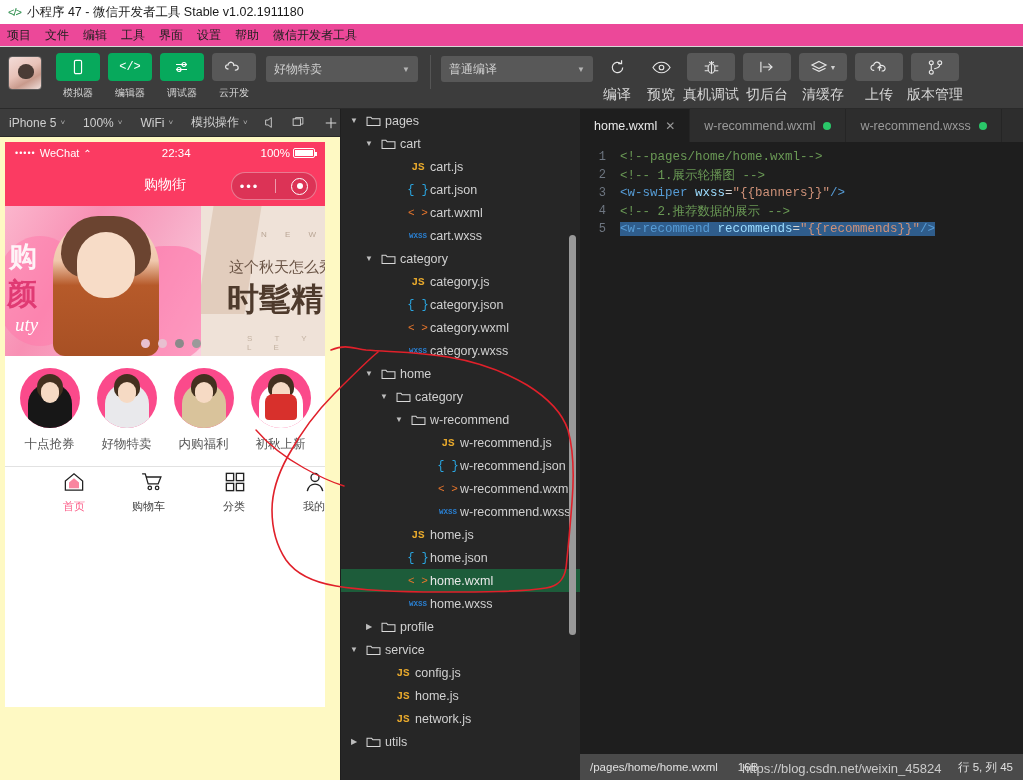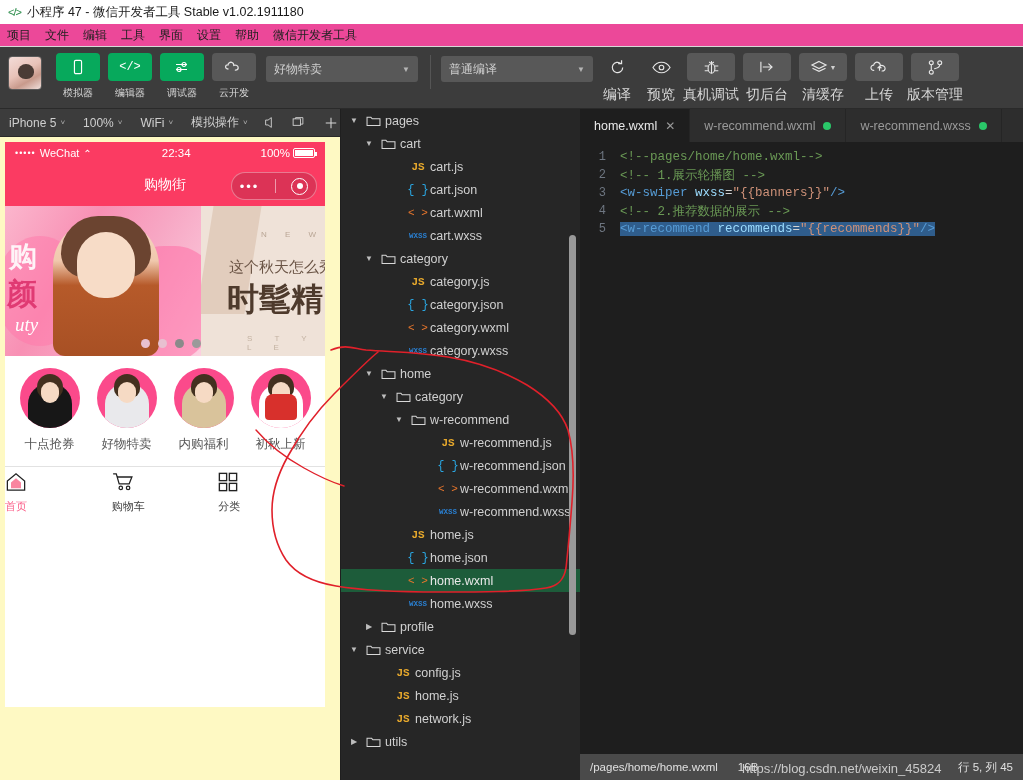--- a/index.html
+++ b/index.html
@@ -133,21 +133,21 @@
   .recs { height:110px; background:#fff; display:flex; align-items:flex-start; padding:12px 6px 0 6px; }
   .rec { flex:1; display:flex; flex-direction:column; align-items:center; }
   .rec .av { width:60px; height:60px; border-radius:50%; background:#fb4a8b; position:relative; overflow:hidden; }
   .rec .av .b{ position:absolute; left:50%; transform:translateX(-50%); bottom:0; width:44px; height:44px; border-radius:20px 20px 4px 4px; }
   .rec .av .h{ position:absolute; left:50%; transform:translateX(-50%); top:6px; width:26px; height:24px; border-radius:13px 13px 9px 9px; background:#43301f;}
   .rec .av .f{ position:absolute; left:50%; transform:translateX(-50%); top:14px; width:18px; height:21px; border-radius:9px; background:#f6dac4;}
   .rec .lb { margin-top:8px; font-size:12.5px; color:#555; }
 
   .spacer { flex:1; background:#fff; }
   .tabbar { height:52px; background:#fff; border-top:1px solid #e2e2e2; display:flex; }
-  .tab { flex:1; display:flex; flex-direction:column; align-items:flex-start; justify-content:center; gap:3px; }
+  .tab { flex:1; display:flex; flex-direction:column; align-items:flex-end; justify-content:center; gap:3px; }
   .tab .lb { font-size:11px; color:#444; }
   .tab.active .lb { color:#fb5b86; }
 
   
   .explorer { width:240px; flex:none; background:#262626; position:relative; overflow:hidden; border-left:1px solid #1f1f1f;}
   .treewrap{ position:absolute; inset:0; }
   .trow { height:23px; display:flex; align-items:center; font-size:12.5px; color:#d0d0d0; white-space:nowrap; cursor:pointer; }
   .trow.sel { background:#1d5c3a; color:#e8e8e8; }
   .tw { width:14px; flex:none; display:flex; align-items:center; justify-content:center; color:#bdbdbd; font-size:8px; }
   .ti { width:24px; flex:none; display:flex; align-items:center; justify-content:center; }
@@ -498,20 +498,27 @@
             </div>
             <div class="tab">
               <span><svg width="20" height="20" viewBox="0 0 22 22">
                   <rect x="1.5" y="1.5" width="8" height="8" fill="none" stroke="#222" stroke-width="1.5"></rect>
                   <rect x="12.5" y="1.5" width="8" height="8" fill="none" stroke="#222" stroke-width="1.5"></rect>
                   <rect x="1.5" y="12.5" width="8" height="8" fill="none" stroke="#222" stroke-width="1.5"></rect>
                   <rect x="12.5" y="12.5" width="8" height="8" fill="none" stroke="#222" stroke-width="1.5"></rect>
                 </svg></span>
               <span class="lb">分类</span>
             </div>
+            <div class="tab">
+              <span><svg width="20" height="20" viewBox="0 0 22 22">
+                  <circle cx="11" cy="6" r="4.4" fill="none" stroke="#222" stroke-width="1.5"></circle>
+                  <path d="M2.5 21c1.2-5.2 5-7.7 8.5-7.7s7.3 2.5 8.5 7.7" fill="none" stroke="#222" stroke-width="1.5"></path>
+                </svg></span>
+              <span class="lb">我的</span>
+            </div>
           </div>
       </div>
     </div>
 
     <div class="explorer">
       <div class="treewrap" id="tree">
           <div class="trow" style="padding-left: 6px;">
             <span class="tw">▼</span>
             <span class="ti">
               <svg width="15" height="12" viewBox="0 0 16 13">

